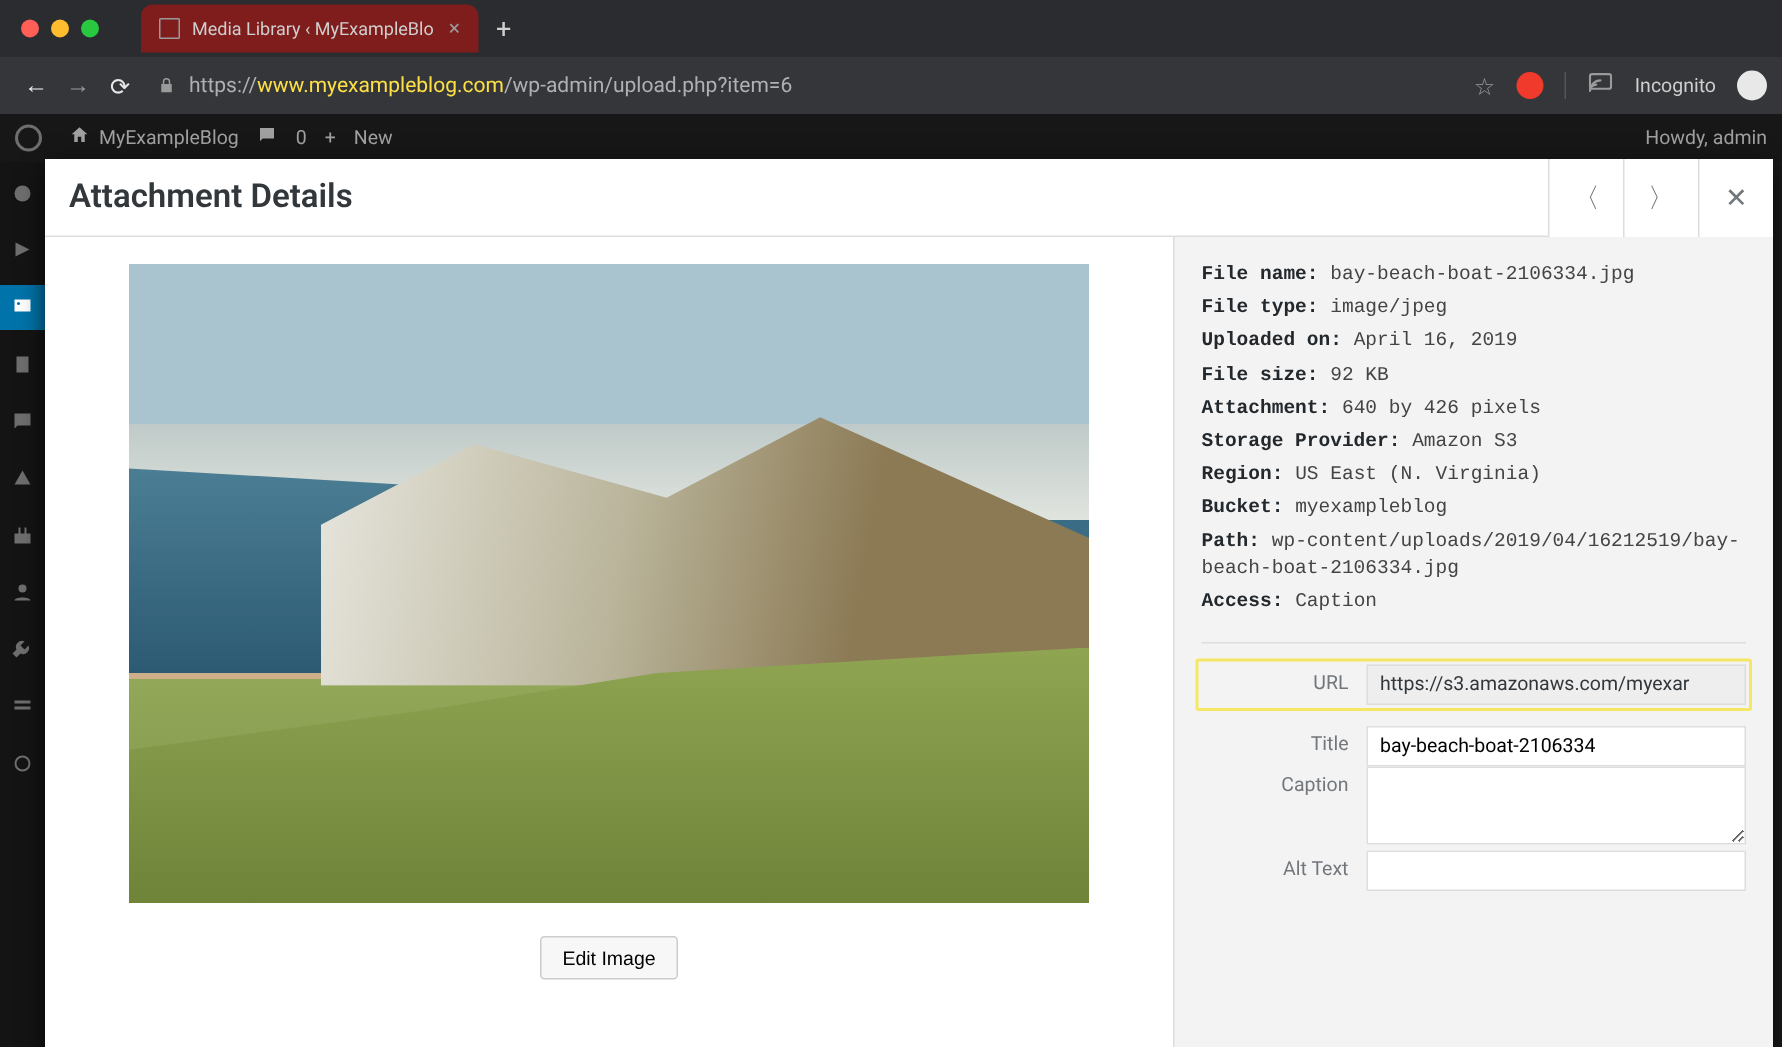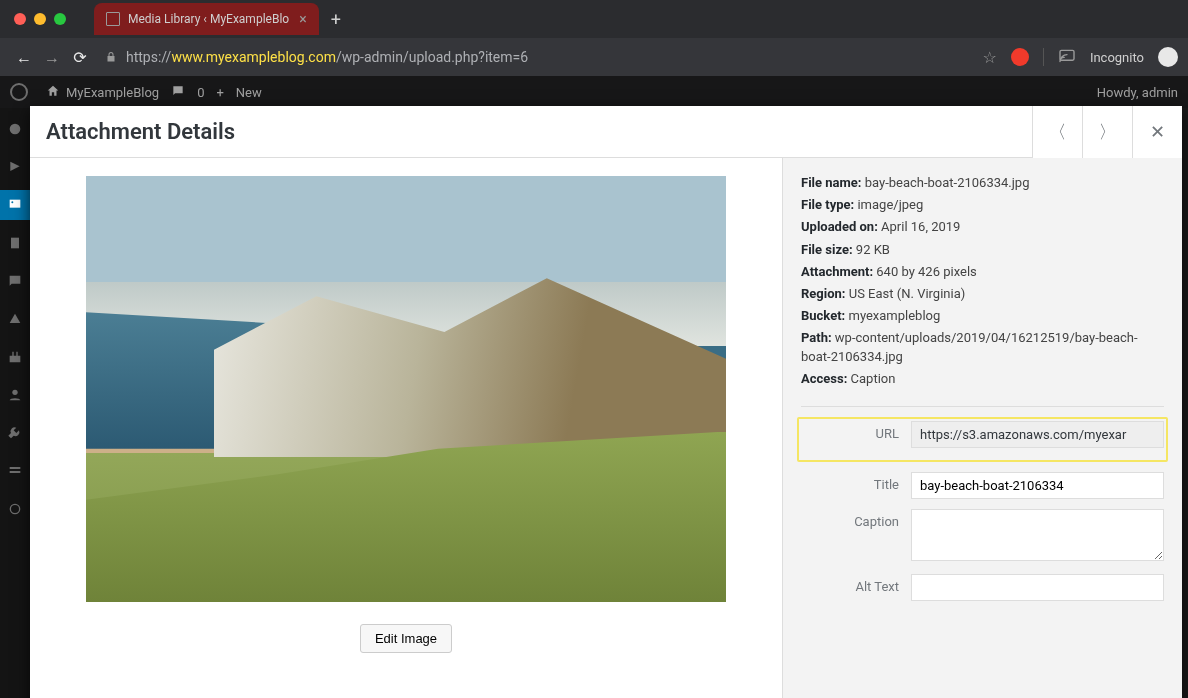--- a/index.html
+++ b/index.html
@@ -192,25 +192,25 @@
 }
 .media-side {
   width: 400px;
   background: #f3f3f3;
   border-left: 1px solid #ddd;
   padding: 16px 18px;
   font-size: 13px;
   color: #444;
   overflow-y: auto;
 }
-.meta-row { margin-bottom: 4px; line-height: 1.4; }
+.meta-row { margin-bottom: 4px; line-height: 1.4; font-family: Liberation Mono, monospace; }
 .meta-row b { color: #23282d; }
 .meta-block { padding-bottom: 14px; border-bottom: 1px solid #ddd; margin-bottom: 14px; }
 
-.field-row { display:flex; margin-bottom: 10px; align-items:flex-start; }
+.field-row { display:flex; align-items:flex-start; }
 .field-row label { width: 110px; text-align: right; padding-right: 12px; padding-top: 5px; color: #72777c; }
 .field-row .ctrl { flex: 1; }
 .field-row input[type=text], .field-row textarea {
   width: 100%;
   padding: 5px 8px;
   border: 1px solid #ddd;
   background: #fff;
   font-size: 13px;
   font-family: inherit;
 }
@@ -368,20 +368,21 @@
       </div>
       <button class="edit-btn">Edit Image</button>
     </div>
     <div class="media-side">
       <div class="meta-block">
         <div class="meta-row"><b>File name:</b> <span>bay-beach-boat-2106334.jpg</span></div>
         <div class="meta-row"><b>File type:</b> <span>image/jpeg</span></div>
         <div class="meta-row"><b>Uploaded on:</b> <span>April 16, 2019</span></div>
         <div class="meta-row"><b>File size:</b> <span>92 KB</span></div>
         <div class="meta-row"><b>Attachment:</b> <span>640 by 426 pixels</span></div>
+        <div class="meta-row"><b>Storage Provider:</b> <span>Amazon S3</span></div>
         <div class="meta-row"><b>Region:</b> <span>US East (N. Virginia)</span></div>
         <div class="meta-row"><b>Bucket:</b> <span>myexampleblog</span></div>
         <div class="meta-row"><b>Path:</b> <span>wp-content/uploads/2019/04/16212519/bay-beach-boat-2106334.jpg</span></div>
         <div class="meta-row"><b>Access:</b> <span>Caption</span></div>
       </div>
 
       <div class="url-highlight">
         <div class="field-row">
           <label>URL</label>
           <div class="ctrl"><input type="text" readonly="" value="https://s3.amazonaws.com/myexar" style=""></div>

